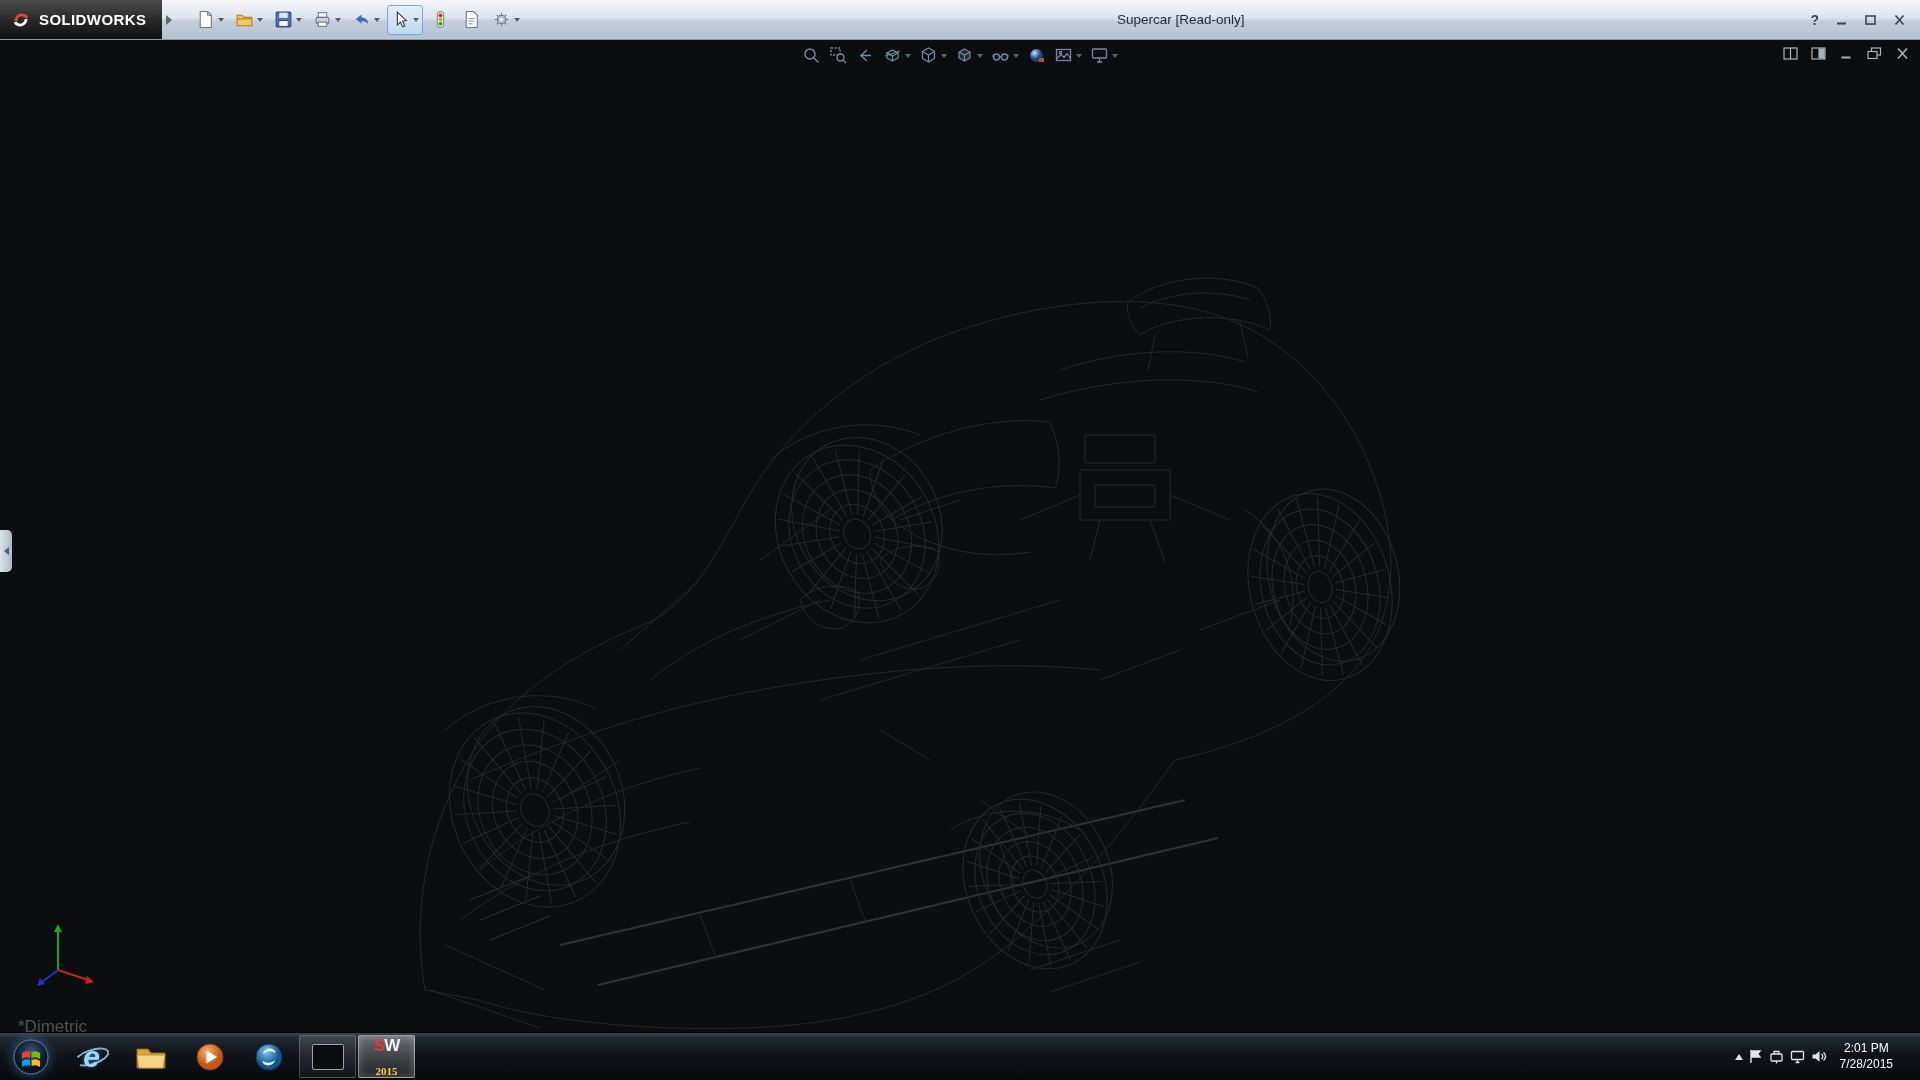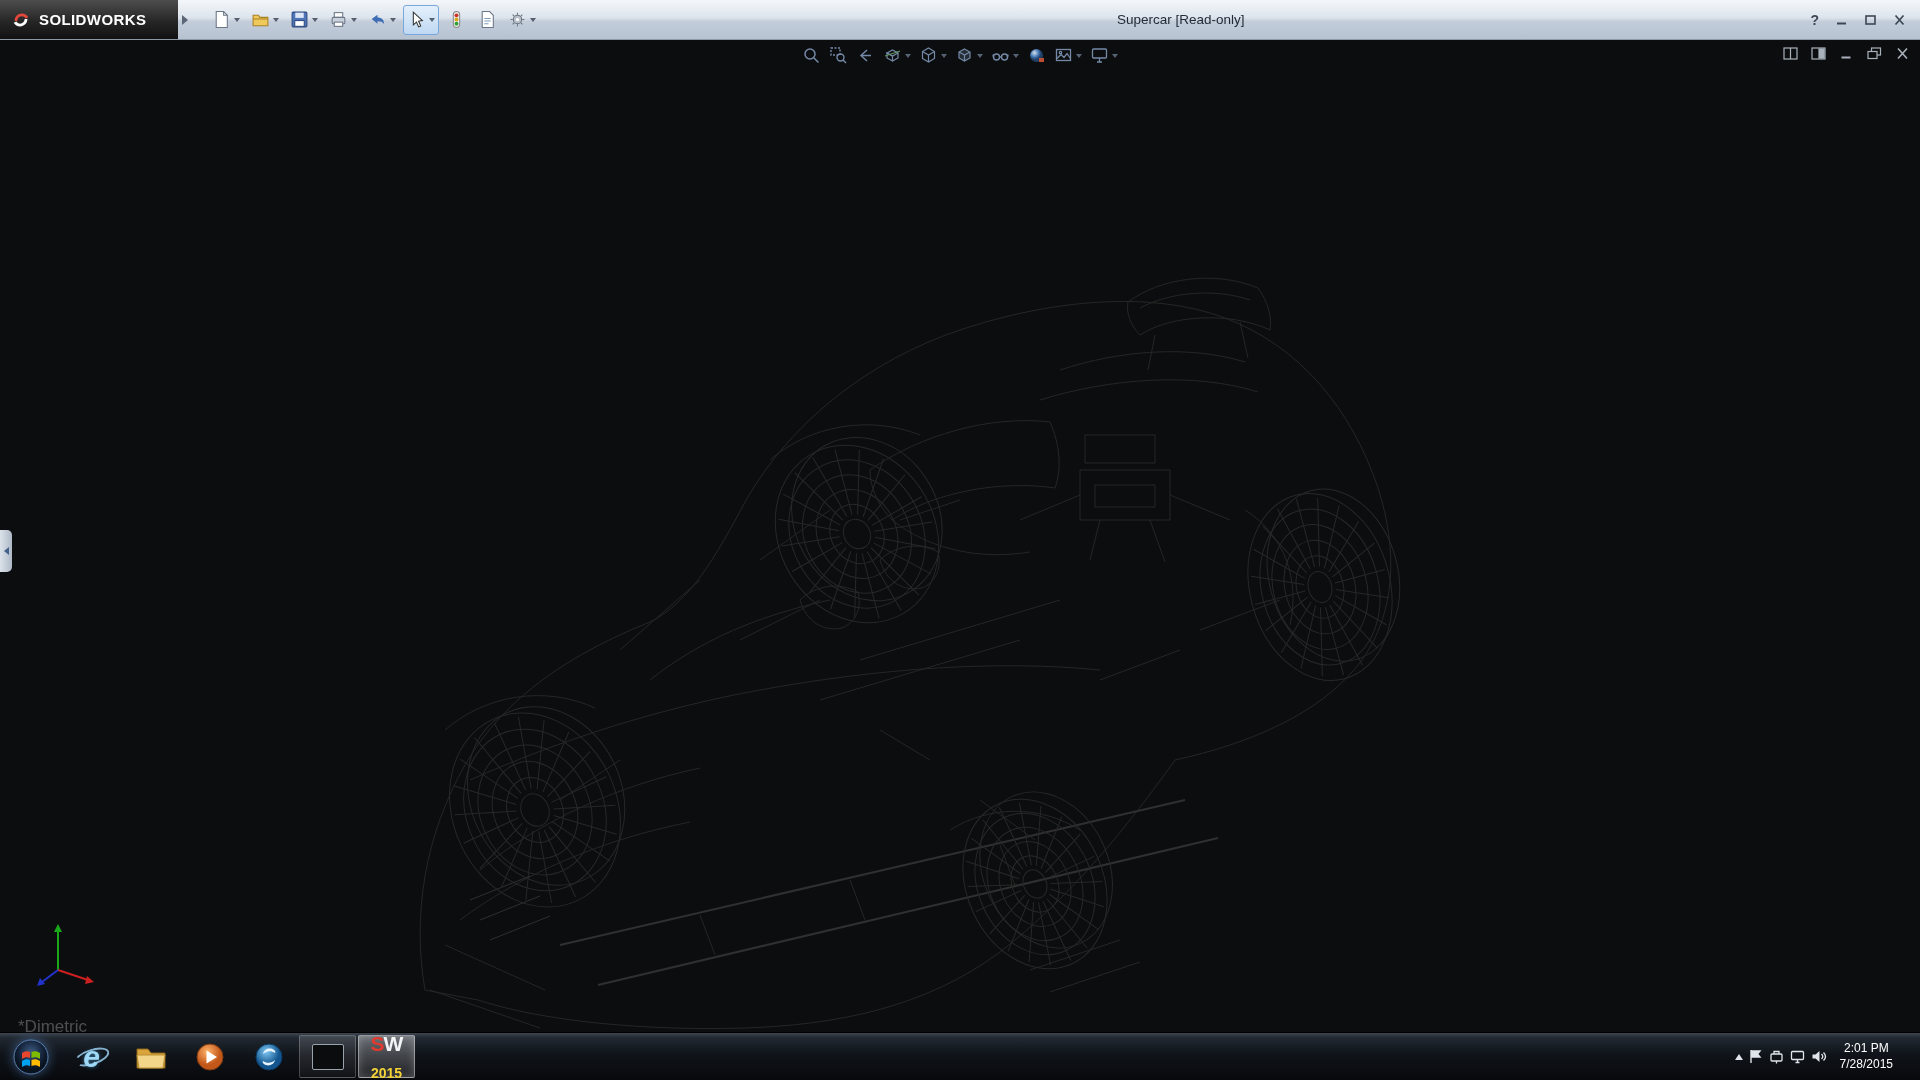--- a/index.html
+++ b/index.html
@@ -4,21 +4,21 @@
 <style>
   * { margin:0; padding:0; box-sizing:border-box; }
   html,body { width:1920px; height:1080px; overflow:hidden; background:#000;
               font-family:"Liberation Sans", sans-serif; }
   .screen { width:1920px; height:1080px; display:flex; flex-direction:column; }
 
   
   .titlebar { height:40px; flex:0 0 40px; position:relative; display:flex; align-items:center;
               background:linear-gradient(180deg,#f4f7fa 0%,#dde4ec 45%,#c3cdda 55%,#b7c2d1 100%);
               border-bottom:1px solid #8e99a8; }
-  .brand { height:100%; display:flex; align-items:center; gap:7px; padding:0 32px 0 10px;
+  .brand { height:100%; display:flex; align-items:center; gap:7px; padding:0 16px 0 10px;
            background:linear-gradient(180deg,#4d4d4d 0%,#262626 55%,#111 100%); color:#fff;
            font-weight:bold; font-size:15px; letter-spacing:.4px; }
   .brand svg { width:22px; height:22px; }
   .menu-arrow { width:0; height:0; border-top:5px solid transparent; border-bottom:5px solid transparent;
                 border-left:6px solid #5a6676; margin-left:4px; cursor:pointer; }
   .toolbar { display:flex; align-items:center; gap:3px; margin-left:20px; }
   .tb-btn { height:30px; min-width:28px; padding:0 3px; display:flex; align-items:center; justify-content:center;
             gap:3px; border-radius:3px; border:1px solid transparent; cursor:pointer; }
   .tb-btn svg { width:19px; height:19px; }
   .tb-btn.active { border:1px solid #7aa7d9; background:linear-gradient(#e4f0fc,#bfd8f2); }
@@ -69,23 +69,23 @@
                     border:1px solid rgba(255,255,255,.45);
                     box-shadow:inset 0 0 8px rgba(255,255,255,.25); }
   .ie-wrap { position:relative; width:34px; height:34px; display:flex; align-items:center; justify-content:center; }
   .ie-e { font-style:italic; font-weight:bold; font-size:30px; color:#9ed9f8; line-height:1;
           text-shadow:0 0 4px rgba(90,180,240,.6); }
   .ie-ring { position:absolute; width:36px; height:16px; border:2px solid rgba(160,215,250,.8);
              border-radius:50%; transform:rotate(-18deg); border-left-color:transparent; }
   .mini-window { width:32px; height:26px; background:#0b0c0d; border:1px solid #9aa3ad; border-radius:2px; }
   .mini-window .bar { height:5px; background:linear-gradient(#d8e0ea,#9fb0c4); border-radius:1px 1px 0 0; }
   .sw-icon { display:flex; flex-direction:column; align-items:center; line-height:1; }
-  .sw-letters { font-weight:bold; font-size:21px; letter-spacing:-1px; }
+  .sw-letters { font-weight:bold; font-size:17px; letter-spacing:-1px; }
   .sw-s { color:#e23a2e; } .sw-w { color:#f2f4f6; }
-  .sw-badge { font-size:14px; font-weight:bold; color:#f5d337; margin-top:12px; }
+  .sw-badge { font-size:11px; font-weight:bold; color:#f5d337; margin-top:12px;font-family:Liberation Serif, serif; }
 
   .tray { margin-left:auto; display:flex; align-items:center; gap:4px; padding-right:3px; }
   .tray-btn { cursor:pointer; display:flex; align-items:center; justify-content:center; }
   .tray-btn svg { width:17px; height:17px; }
   .tray-arrow { width:0; height:0; border-left:4.5px solid transparent; border-right:4.5px solid transparent;
                 border-bottom:6px solid #dfe5ea; }
   .clock { color:#fff; font-size:12px; text-align:center; line-height:1.3; padding:0 9px; cursor:pointer; }
   .show-desktop { width:11px; background:rgba(255,255,255,.07); border-left:1px solid rgba(255,255,255,.3);
                   cursor:pointer; }
 </style>

